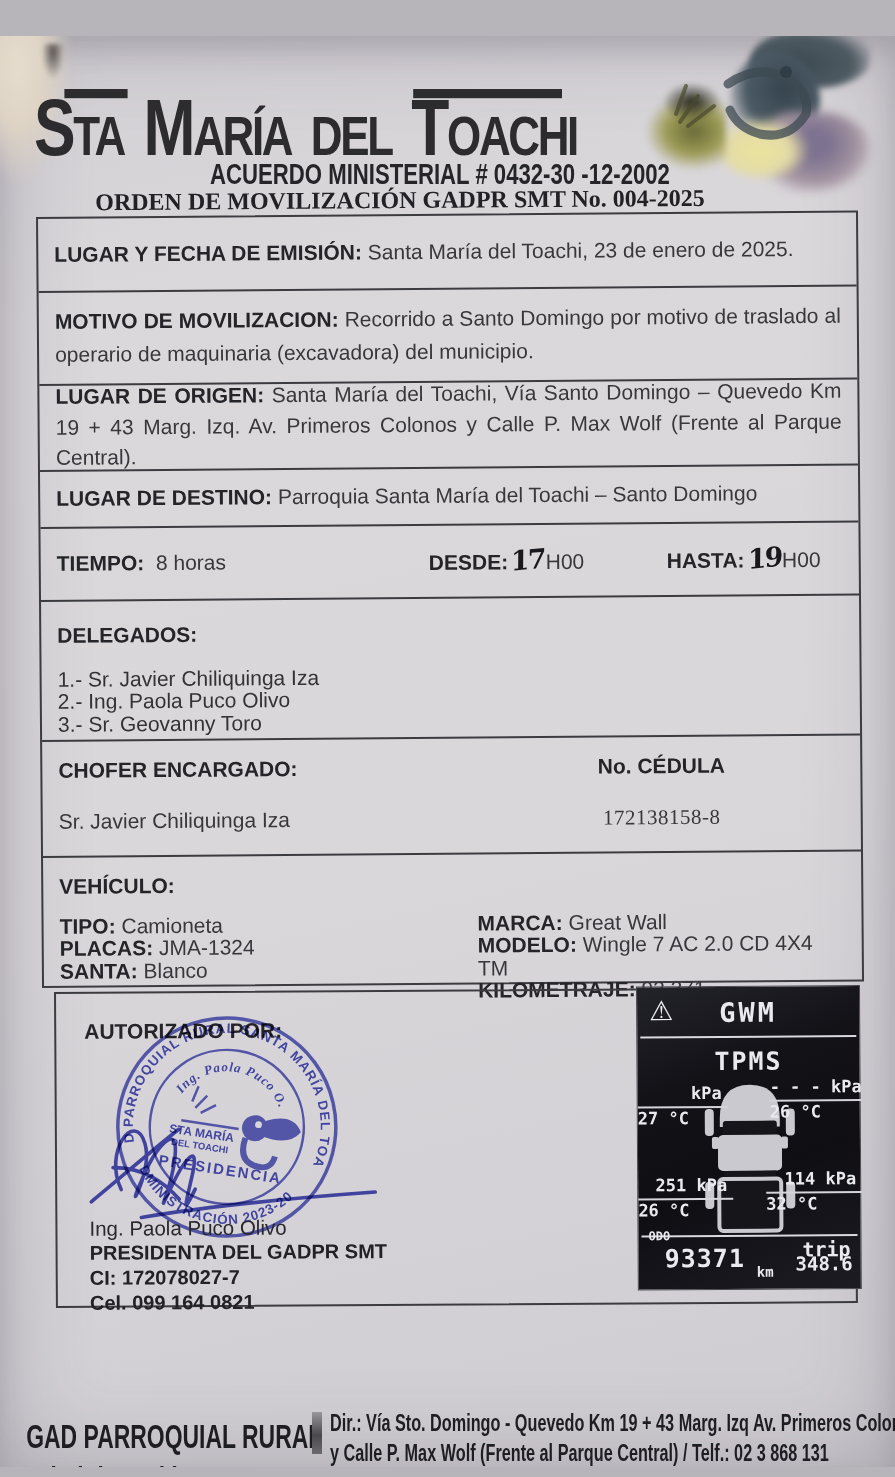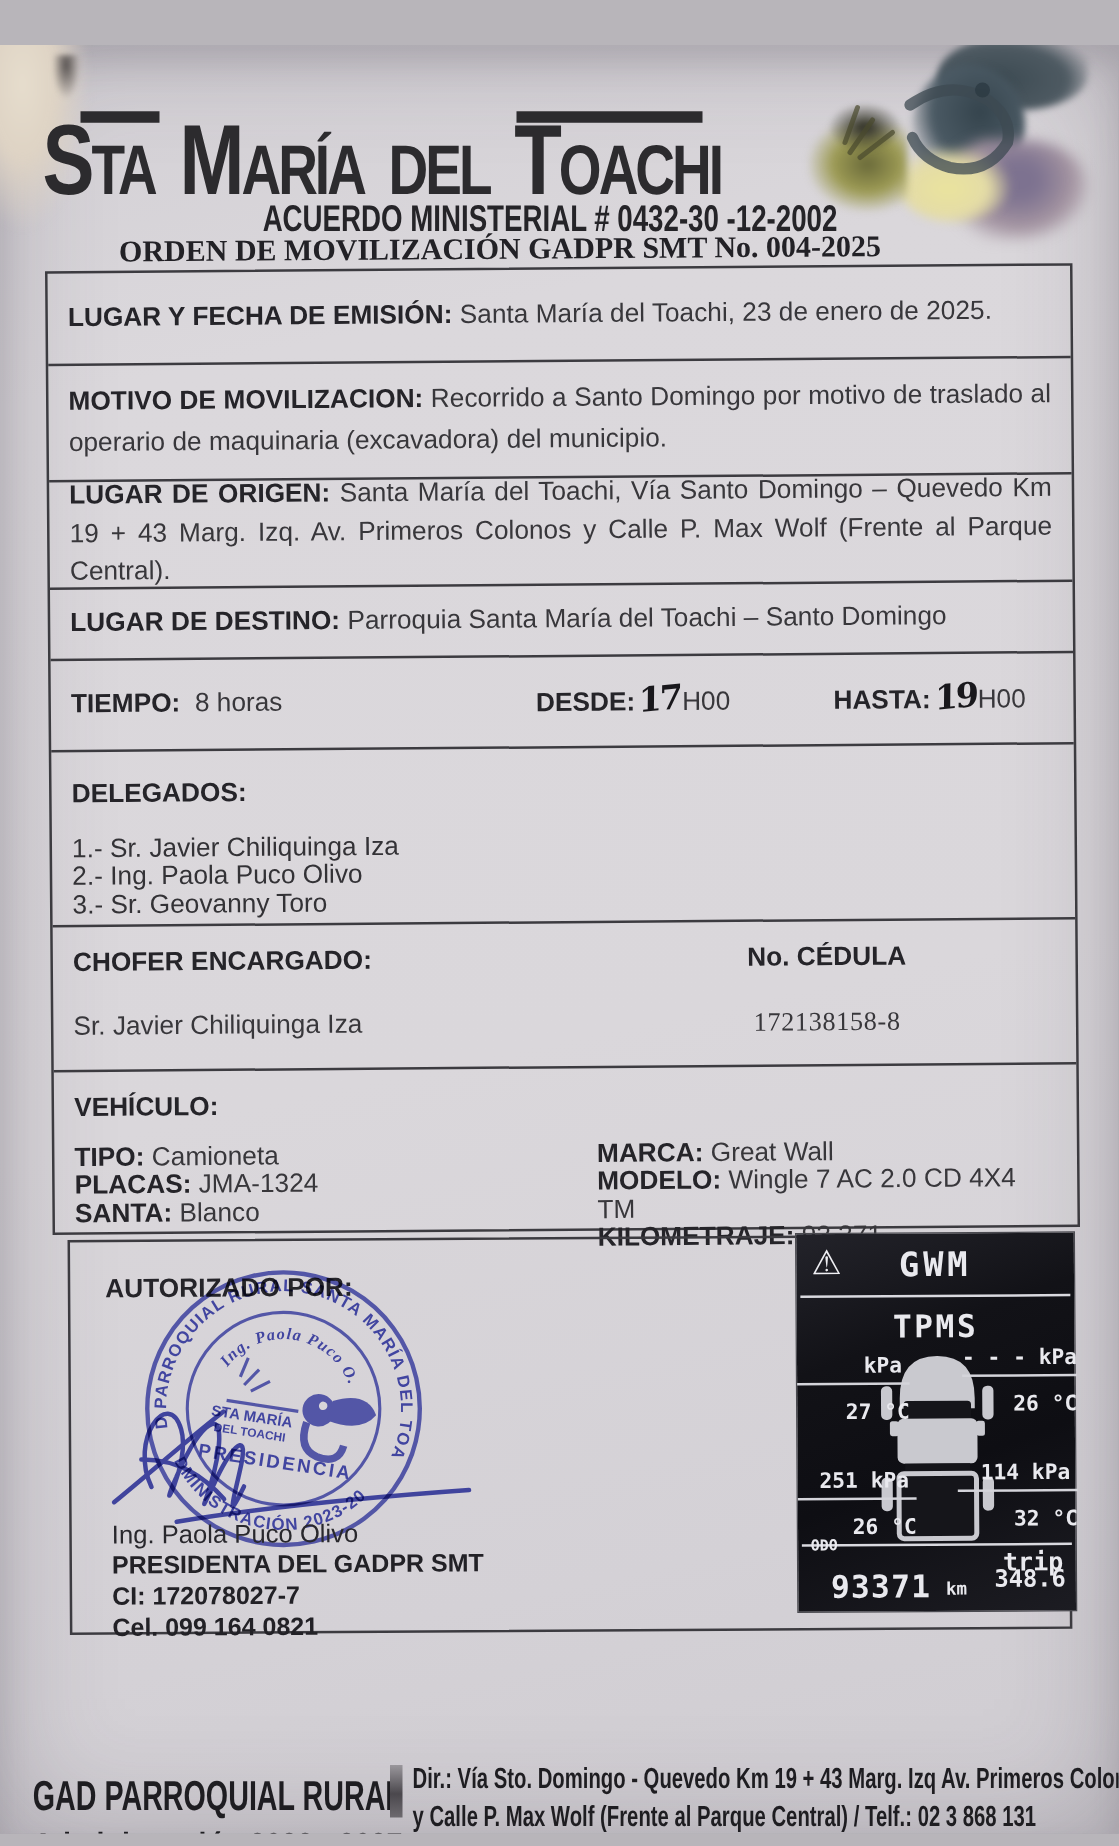--- a/index.html
+++ b/index.html
@@ -91,29 +91,29 @@
   .tpms{position:absolute;left:580px;top:-4px;width:224px;height:304px;
     background:linear-gradient(160deg,#23232a 0%,#121217 30%,#0e0e13 60%,#1c1c22 100%);
     border:1px solid #4a4a50;box-sizing:border-box;color:#e9e9ee;
     font-family:"DejaVu Sans Mono",monospace;font-weight:bold;}
   .tpms .warn{position:absolute;left:12px;top:8px;font-size:27px;color:#f0f0f4;font-family:"DejaVu Sans",sans-serif;font-weight:normal;}
   .tpms .brand{position:absolute;left:0;top:10px;width:100%;text-align:center;font-size:27px;letter-spacing:3px;}
   .tpms .hdiv{position:absolute;left:3px;right:3px;top:49px;height:2px;background:#d9d9df;}
   .tpms .title{position:absolute;left:0;top:60px;width:100%;text-align:center;font-size:25px;letter-spacing:2px;}
   .tpms .tire{position:absolute;font-size:17px;}
   .tpms .tire .pr{padding:0 6px 3px 0;text-align:right;border-bottom:2px solid #d4d4da;white-space:nowrap;}
-  .tpms .tire .tp{padding-top:12px;text-align:right;white-space:nowrap;}
+  .tpms .tire .tp{padding-top:0;text-align:left;white-space:nowrap;}
   .t-fl{left:0;top:96px;width:90px;}
   .t-fr{left:132px;top:90px;width:92px;}
   .t-rl{left:0;top:188px;width:95px;}
   .t-rr{left:128px;top:182px;width:96px;}
   .tpms .bdiv{position:absolute;left:3px;right:3px;top:248px;height:2px;background:#d9d9df;}
   .tpms .odo-l{position:absolute;left:10px;top:242px;font-size:12px;}
   .tpms .trip-l{position:absolute;right:10px;top:251px;font-size:20px;}
-  .tpms .odo-v{position:absolute;left:26px;top:268px;font-size:25px;letter-spacing:1px;}
+  .tpms .odo-v{position:absolute;left:26px;top:257px;font-size:25px;letter-spacing:1px;}
   .tpms .odo-u{position:absolute;left:118px;top:277px;font-size:14px;}
   .tpms .trip-v{position:absolute;right:8px;top:266px;font-size:19px;}
   .carsvg{position:absolute;left:66px;top:92px;}
   
   .footer{position:absolute;left:0;top:1362px;width:895px;height:115px;}
   .f-left{position:absolute;left:-18px;top:18px;width:340px;text-align:center;color:#1e1d21;}
   .f-left .l1,.f-left .l2{font-weight:bold;font-size:31px;line-height:42px;white-space:nowrap;
     transform:scaleX(.74) scaleY(1.08);transform-origin:center;}
   .f-bar{position:absolute;left:312px;top:14px;width:10px;height:42px;
     background:linear-gradient(180deg,#9a979c,#4b484d 55%,#6d6a6f);}

